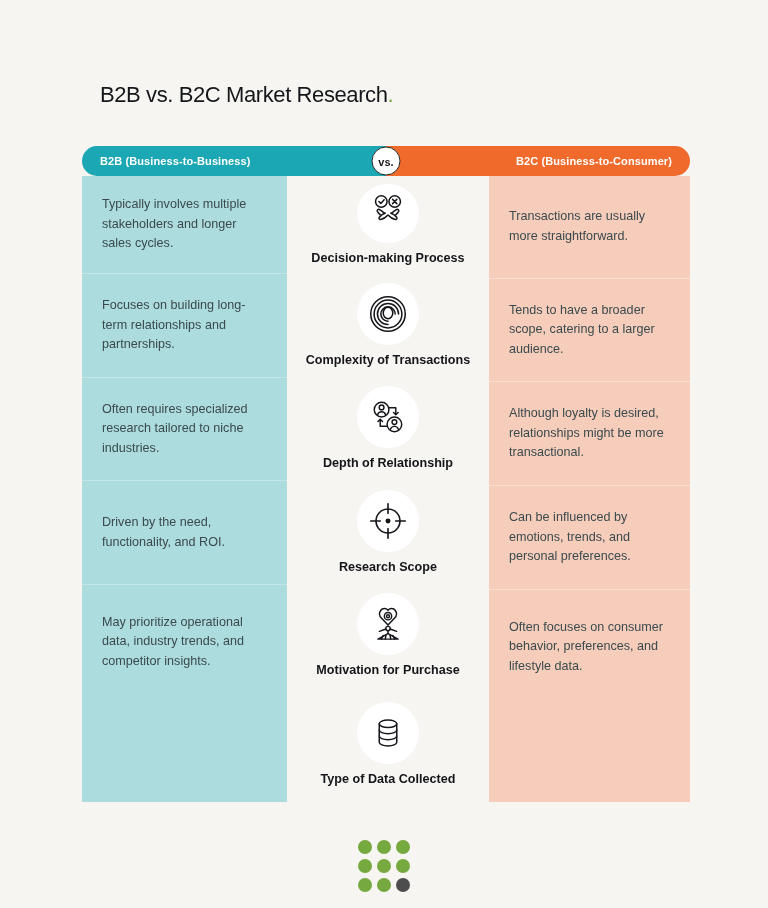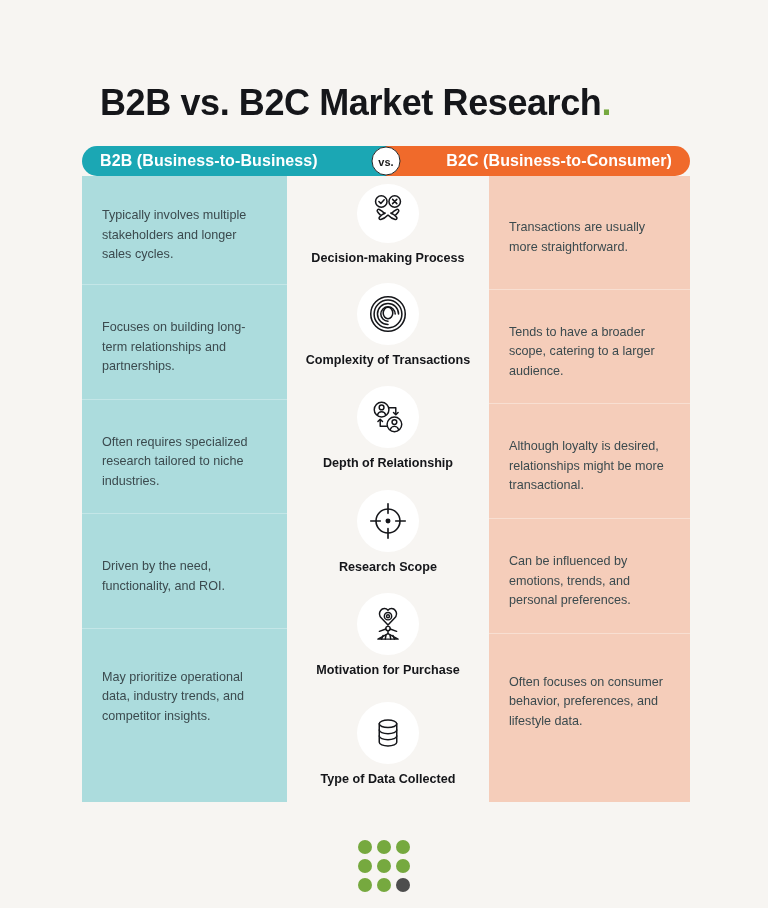--- a/index.html
+++ b/index.html
@@ -18,22 +18,22 @@
   .page {
     position: absolute;
     inset: 0;
   }
 
   
   .title {
     position: absolute;
     left: 100px;
     top: 82px;
-    font-size: 36px;
-    font-weight: bold;
+    font-size: 22px;
+    font-weight: normal;
     color: #15161A;
     letter-spacing: -0.4px;
     white-space: nowrap;
   }
   .title .dot {
     color: #76A93F;
   }
 
   
   .table {
@@ -67,21 +67,21 @@
     background: linear-gradient(to right, #1BA7B4 50%, #F06A2B 50%);
   }
   .hdr-b2c {
     width: 287px;
     background: #F06A2B;
     border-radius: 0 15px 15px 0;
     padding-right: 18px;
     justify-content: flex-end;
   }
   .hdr-label {
-    font-size: 16px;
+    font-size: 11px;
     font-weight: bold;
     color: #FFFFFF;
     letter-spacing: 0.1px;
     white-space: nowrap;
   }
   .vs-badge {
     position: absolute;
     left: 50%;
     top: 50%;
     transform: translate(-50%, -50%);
@@ -122,21 +122,20 @@
   }
 
   .cell {
     box-sizing: border-box;
     display: flex;
     flex-direction: column;
     justify-content: center;
   }
   .cell-side {
     padding: 22px 20px;
-    margin-top: 11px;
   }
   .cell-left { border-bottom: 1.5px solid #C4E6E7; }
   .cell-right { border-bottom: 1.5px solid #F8DFD2; }
   .cell-mid {
     align-items: center;
     justify-content: center;
     padding: 8px 6px;
   }
   .cell-left:last-child,
   .cell-right:last-child { border-bottom: none; }

